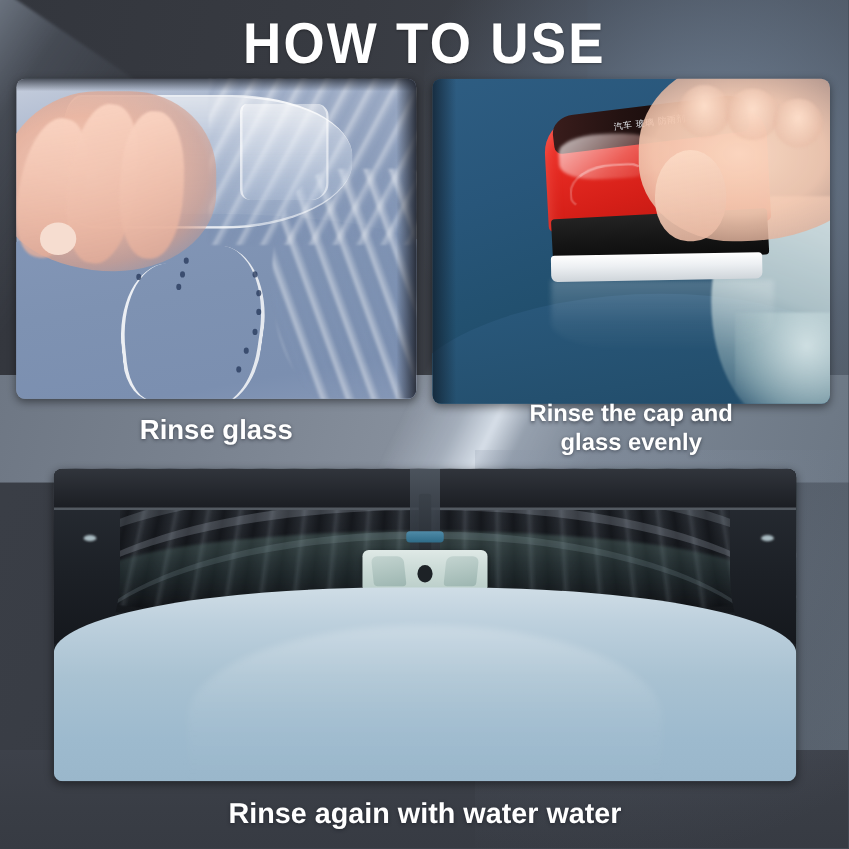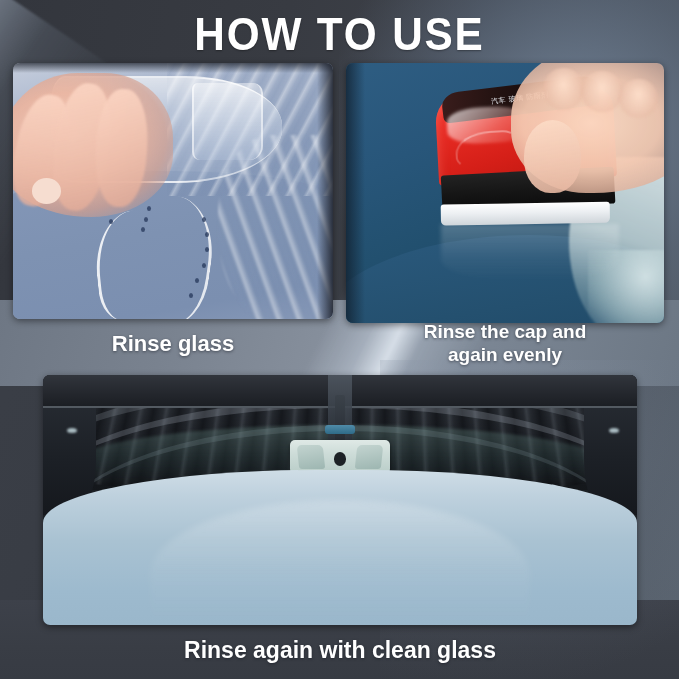--- a/index.html
+++ b/index.html
@@ -509,18 +509,18 @@
     <div class="p3-spark" style="left:4%;  top:21%;"></div>
     <div class="p3-spark" style="right:3%; top:21%;"></div>
     <div class="p3-glass"></div>
     <div class="p3-glass-sheen"></div>
   </div>
 
   <div class="caption" id="cap-rinse">Rinse glass</div>
 
   <div class="caption" id="cap-apply">
     <div>Rinse the cap and</div>
-    <div>again evenly</div>
+    <div>glass evenly</div>
   </div>
 
-  <div class="caption" id="cap-final">Rinse again with clean glass</div>
+  <div class="caption" id="cap-final">Rinse again with water water</div>
 
 </div>
 
 </body></html>

